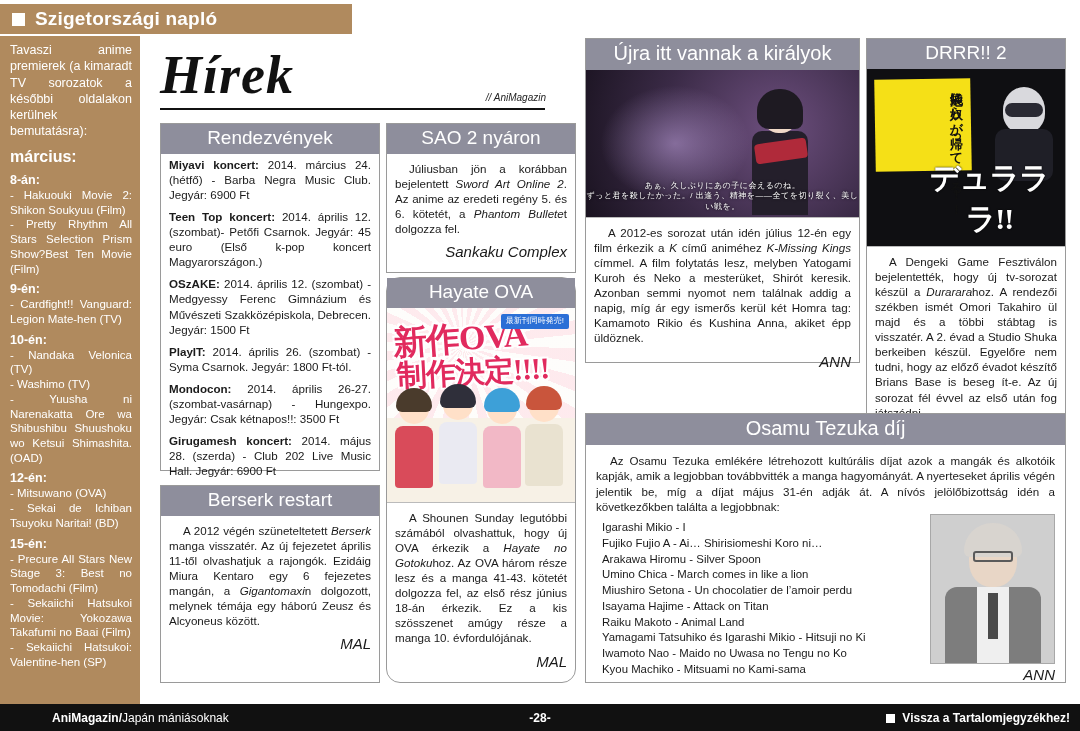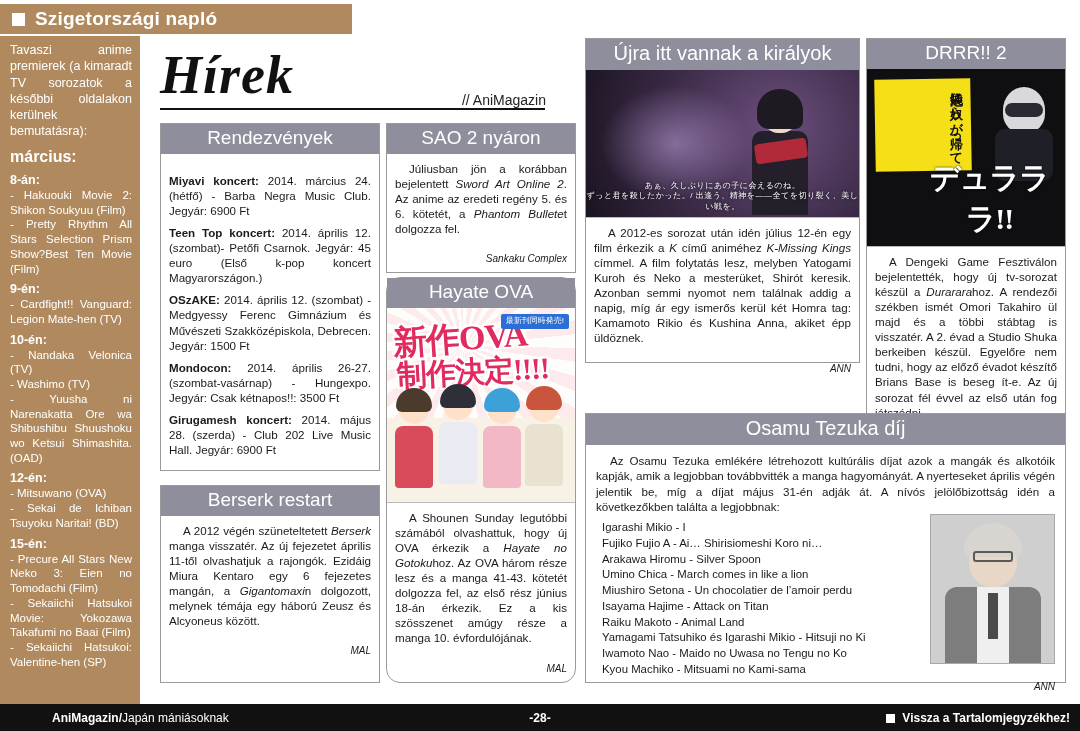--- a/index.html
+++ b/index.html
@@ -80,21 +80,21 @@
     letter-spacing: 1px;
     line-height: 1;
     color: #111;
   }
   .masthead .rule {
     height: 2px; background: #111;
     margin-top: 6px; width: 385px;
   }
   .masthead .src {
     position: absolute; right: 14px; top: 44px;
-    font-size: 14px; color: #222;
+    font-size: 10px; color: #222; font-style: italic;
   }
   
   .box {
     position: absolute;
     border: 1px solid #9a9a9a;
     background: #ffffff;
   }
   .boxhdr {
     background: #8e8e9c;
     color: #ffffff;
@@ -105,35 +105,35 @@
   }
   .boxhdr.wide { font-size: 20px; }
   .boxbody {
     padding: 7px 8px 6px;
     font-size: 11.6px;
     line-height: 1.3;
     text-align: justify;
   }
   .boxbody p { margin: 0 0 6px 0; text-indent: 14px; }
   .boxbody p:last-child { margin-bottom: 0; }
-  .sig { text-align: right; font-style: italic; font-size: 10px; margin-top: 16px; }
+  .sig { text-align: right; font-style: italic; font-size: 15px; margin-top: 1px; }
   em { font-style: italic; }
   b { font-weight: bold; }
 
   
   #events      { left: 160px; top: 123px;  width: 220px; height: 348px; }
   #berserk     { left: 160px; top: 485px;  width: 220px; height: 198px; }
   #sao         { left: 386px; top: 123px;  width: 190px; height: 150px; }
   #hayate      { left: 386px; top: 277px;  width: 190px; height: 406px; border-radius: 14px; }
   #kings       { left: 585px; top: 38px;   width: 275px; height: 325px; }
   #drrr        { left: 866px; top: 38px;   width: 200px; height: 380px; }
   #tezuka      { left: 585px; top: 413px;  width: 481px; height: 270px; }
 
   
-  .evlist { padding: 19px 8px; font-size: 11.6px; line-height: 1.3; text-align: justify; }
+  .evlist { padding: 3px 8px; font-size: 11.6px; line-height: 1.3; text-align: justify; }
   .evlist .ev { margin-bottom: 7px; }
   .evlist .ev:last-child { margin-bottom: 0; }
 
   
   .hayate-img {
     height: 195px; margin: 0; position: relative; overflow: hidden;
     background: linear-gradient(180deg,#f0e9dd 0%,#e3d7c4 100%);
     border-bottom: 1px solid #bbb;
   }
   .hy-sky { position:absolute; inset:0; background:#f7f1e6; }
@@ -286,21 +286,21 @@
         <div class="day">12-én:</div>
         <ul>
           <li>- Mitsuwano (OVA)</li>
           <li>- Sekai de Ichiban Tsuyoku Naritai! (BD)</li>
         </ul>
       </div>
 
       <div class="daygrp">
         <div class="day">15-én:</div>
         <ul>
-          <li>- Precure All Stars New Neko 3: Eien no Tomodachi (Film)</li>
+          <li>- Precure All Stars New Stage 3: Best no Tomodachi (Film)</li>
           <li>- Sekaiichi Hatsukoi Movie: Yokozawa Takafumi no Baai (Film)</li>
           <li>- Sekaiichi Hatsukoi: Valentine-hen (SP)</li>
         </ul>
       </div>
     </div>
 
     <div class="masthead">
       <div class="logo">Hírek</div>
       <div class="rule"></div>
       <div class="src">// AniMagazin</div>
@@ -310,20 +310,23 @@
       <div class="boxhdr">Rendezvények</div>
       <div class="evlist">
         <div class="ev">
           <b>Miyavi koncert:</b><span> 2014. március 24. (hétfő) - Barba Negra Music Club. Jegyár: 6900 Ft</span>
         </div>
         <div class="ev">
           <b>Teen Top koncert:</b><span> 2014. április 12. (szombat)- Petőfi Csarnok. Jegyár: 45 euro (Első k-pop koncert Magyarországon.)</span>
         </div>
         <div class="ev">
           <b>OSzAKE:</b><span> 2014. április 12. (szombat) - Medgyessy Ferenc Gimnázium és Művészeti Szakközépiskola, Debrecen. Jegyár: 1500 Ft</span>
+        </div>
+        <div class="ev">
+          <b>PlayIT:</b><span> 2014. április 26. (szombat) - Syma Csarnok. Jegyár: 1800 Ft-tól.</span>
         </div>
         <div class="ev">
           <b>Mondocon:</b><span> 2014. április 26-27. (szombat-vasárnap) - Hungexpo. Jegyár: Csak kétnapos!!: 3500 Ft</span>
         </div>
         <div class="ev">
           <b>Girugamesh koncert:</b><span> 2014. május 28. (szerda) - Club 202 Live Music Hall. Jegyár: 6900 Ft</span>
         </div>
       </div>
     </div>
 

